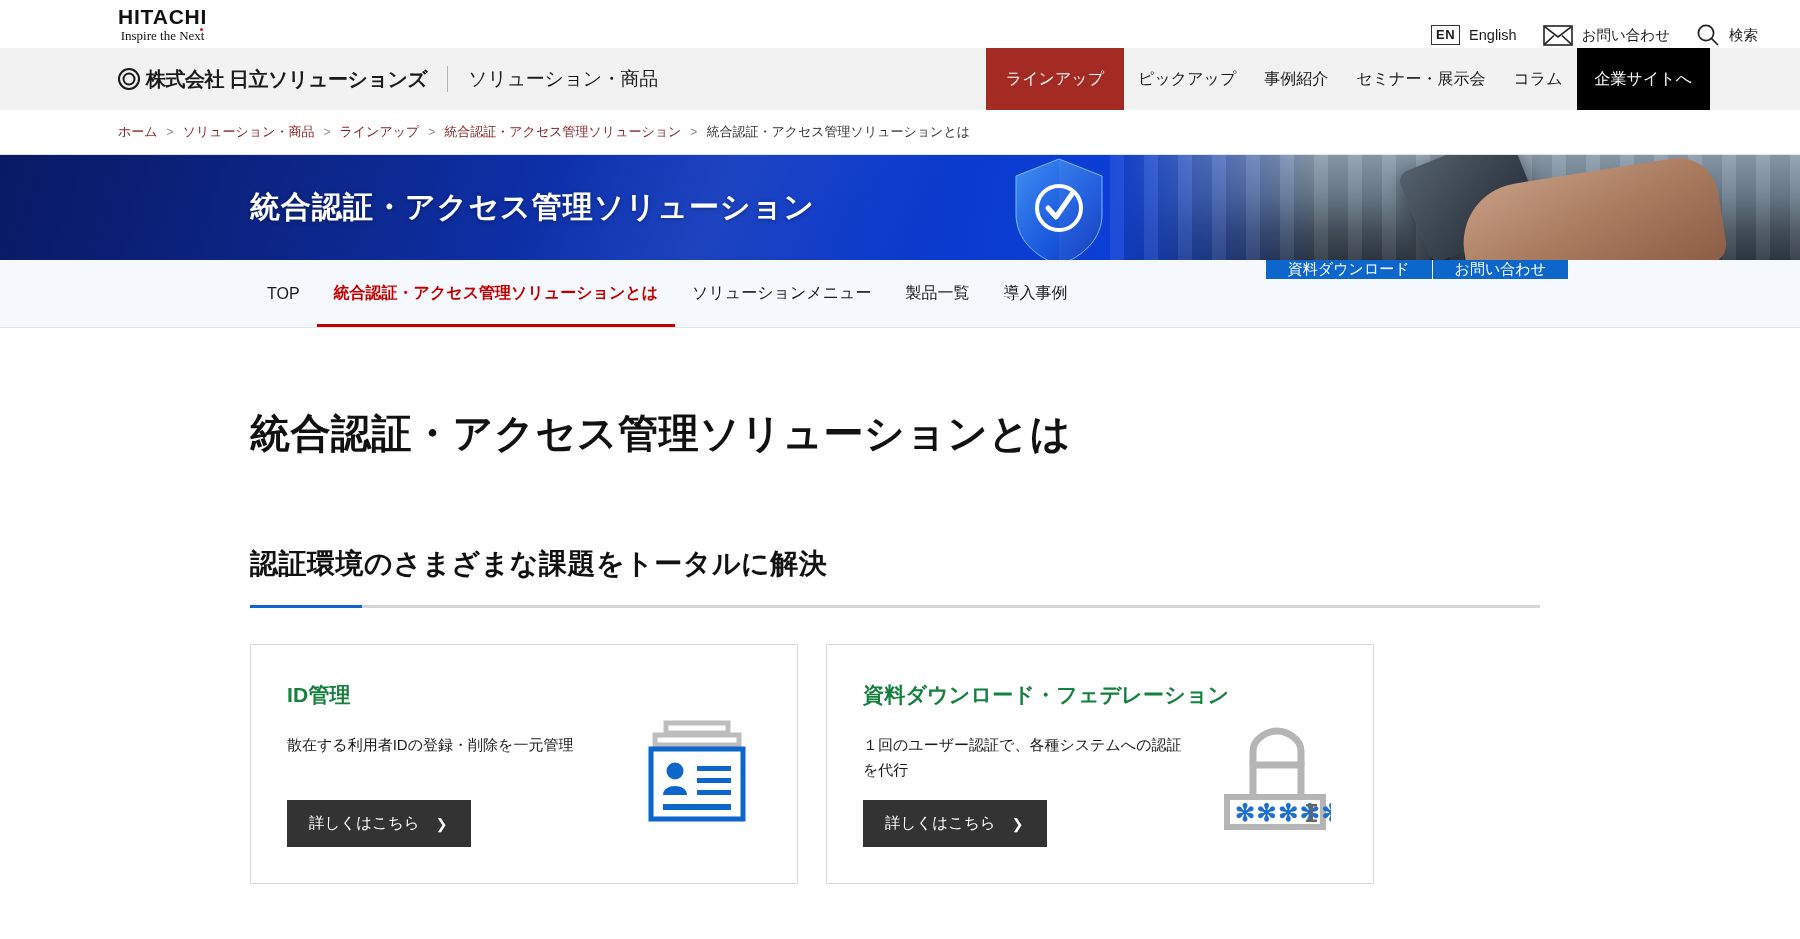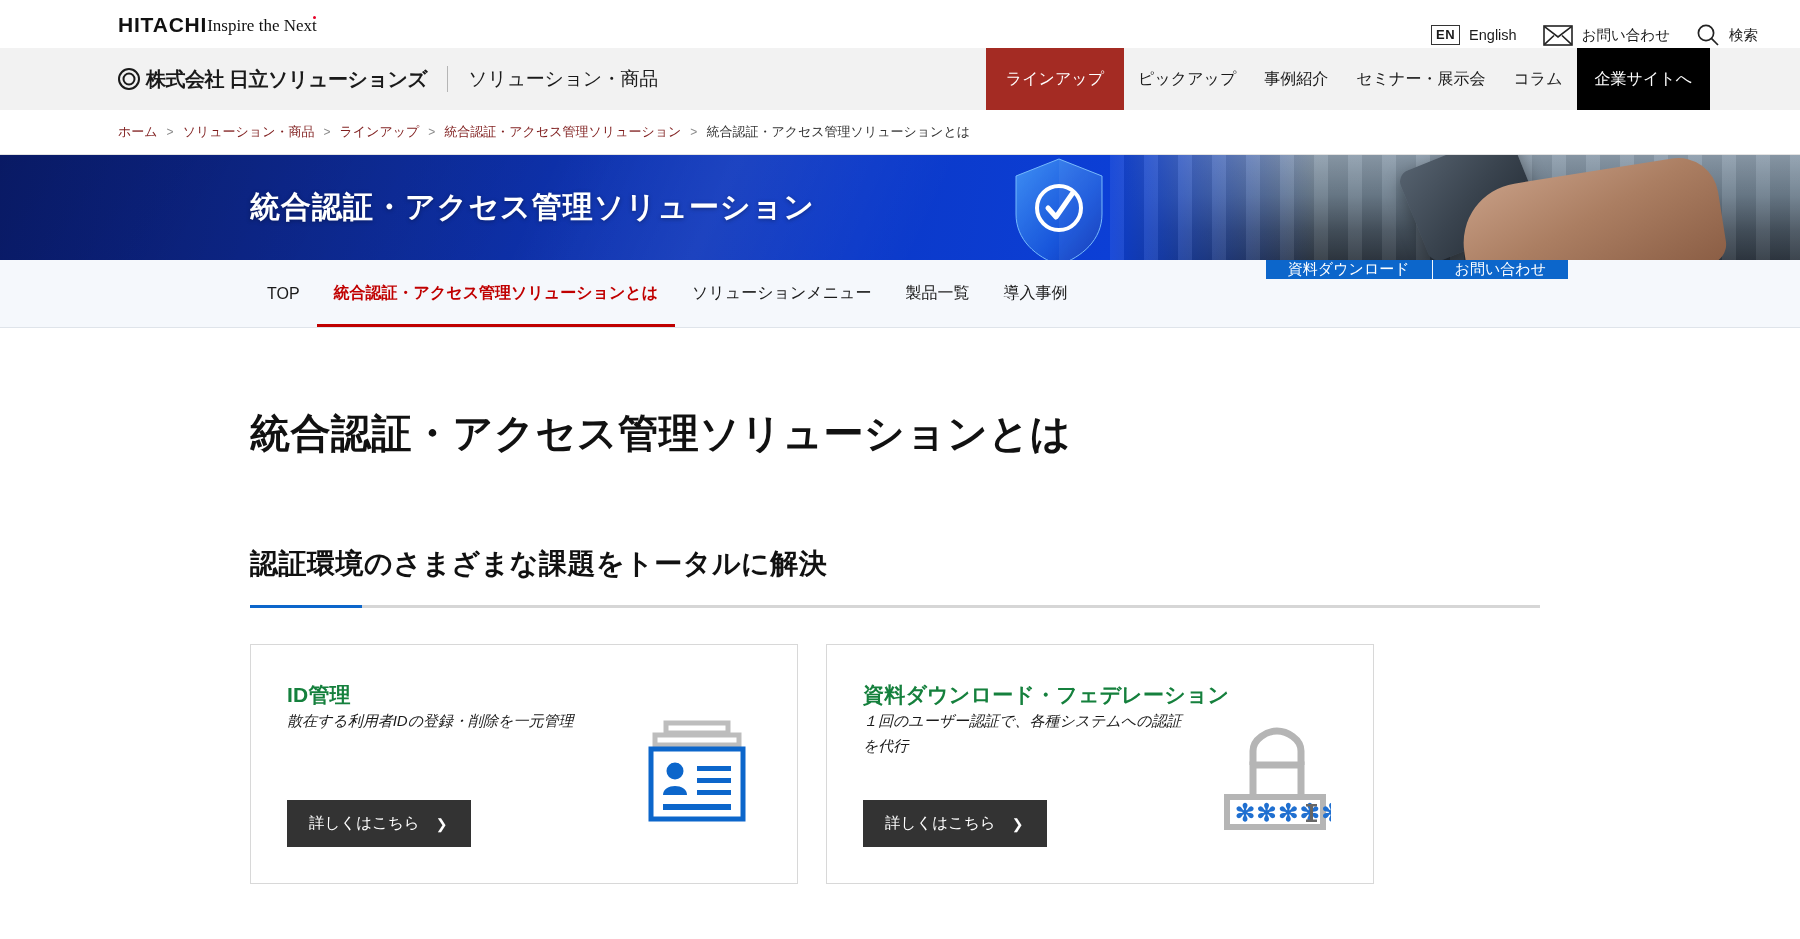--- a/index.html
+++ b/index.html
@@ -17,34 +17,34 @@
   .utility-bar {
     position: relative;
     height: 48px;
     background: #ffffff;
     display: flex;
     align-items: center;
   }
   .hitachi-logo {
     margin-left: 118px;
     display: flex;
-    flex-direction: row;
+    flex-direction: column;
     align-items: center;
     line-height: 1;
   }
   .hitachi-word {
     font-family: "Liberation Sans", sans-serif;
     font-weight: bold;
     font-size: 21px;
     letter-spacing: 0.8px;
     color: #111;
   }
   .hitachi-tag {
     font-family: "Liberation Serif", serif;
-    font-size: 17px;
+    font-size: 13px;
     color: #111;
     margin-top: 2px;
     position: relative;
   }
   .hitachi-tag .dot {
     position: absolute;
     right: 1px;
     top: -1px;
     width: 3px;
     height: 3px;
@@ -356,25 +356,25 @@
     padding: 36px 0 0 36px;
   }
   .card-title {
     font-size: 21px;
     font-weight: bold;
     color: #15803d;
     letter-spacing: 0.2px;
     white-space: nowrap;
   }
   .card-desc {
+    margin-top: 24px;
     font-size: 15px;
     line-height: 1.65;
     color: #1a1a1a;
     max-width: 330px;
-    font-style: italic;
   }
   .card-btn {
     position: absolute;
     left: 36px; bottom: 36px;
     background: #333333;
     color: #ffffff;
     font-size: 15.5px;
     padding: 13px 24px 13px 22px;
     display: inline-flex;
     align-items: center;

